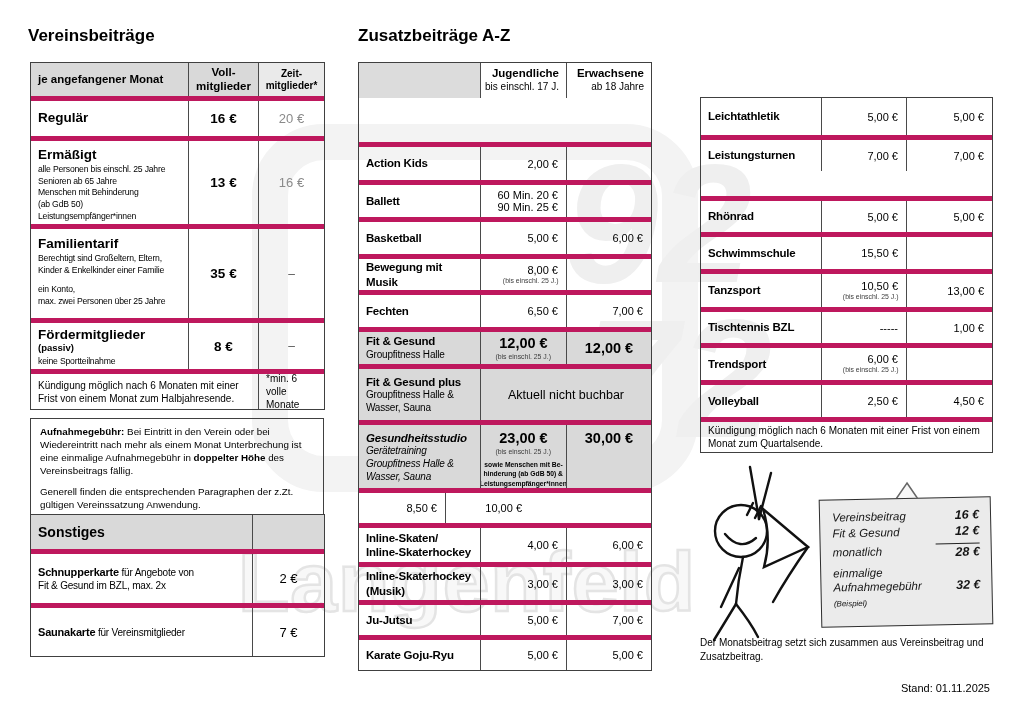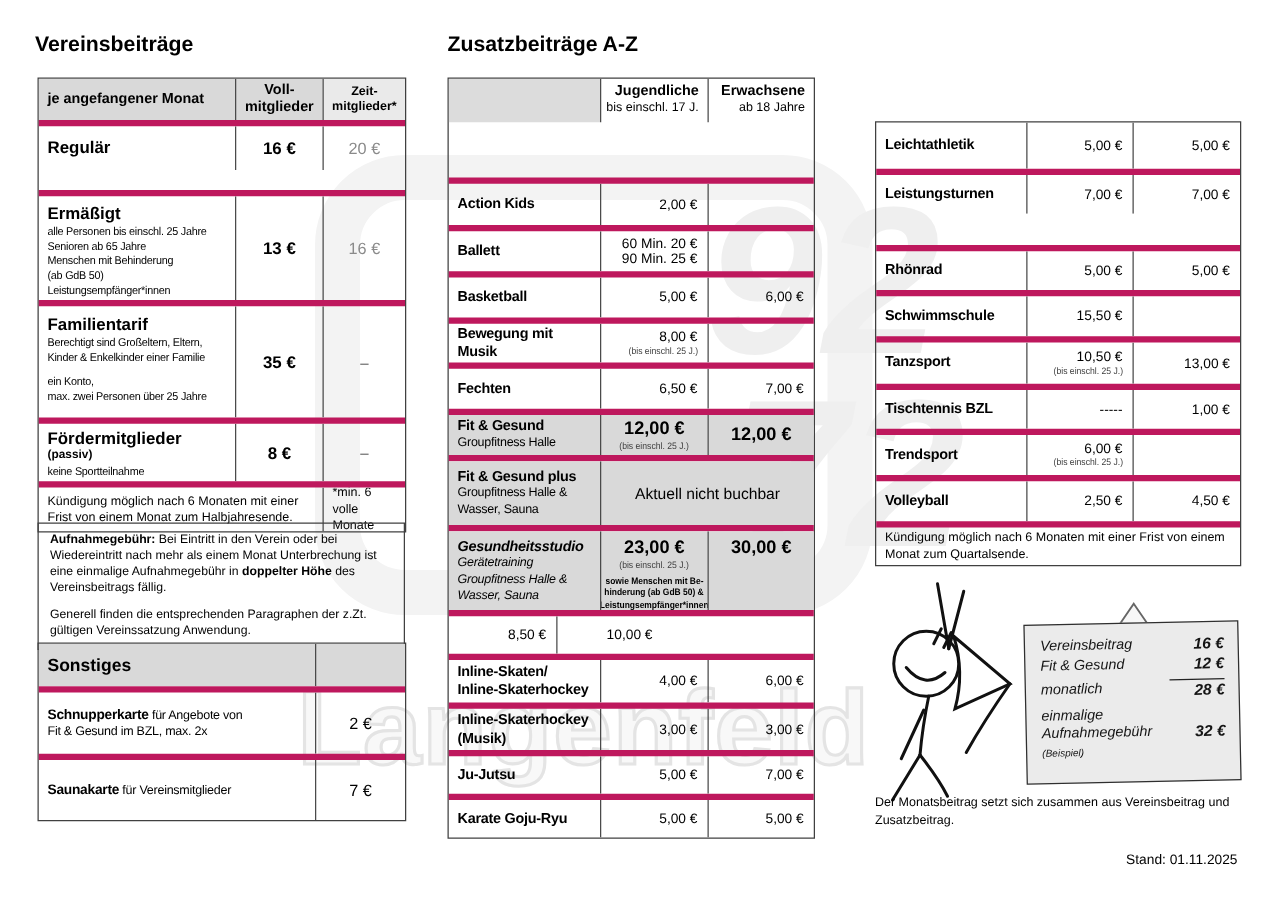--- a/index.html
+++ b/index.html
@@ -110,21 +110,21 @@
           <span class="bname">Regulär</span>
         </div>
       <div class="c lc2 hc">
           <span class="price-b">16 €</span>
         </div>
       <div class="c lc3 hc">
           <span class="muted">20 €</span>
         </div>
     </div>
 
-    <div class="row" style="height:88px;margin-top:16px;">
+    <div class="row" style="height:88px;">
       <div class="c lc1 name" style="justify-content:flex-start;padding-top:6px;">
         <span class="bname">Ermäßigt</span>
         <span class="sub cond">alle Personen bis einschl. 25 Jahre</span>
         <span class="sub cond">Senioren ab 65 Jahre</span>
         <span class="sub cond">Menschen mit Behinderung</span>
         <span class="sub cond">(ab GdB 50)</span>
         <span class="sub cond">Leistungsempfänger*innen</span>
       </div>
       <div class="c lc2 hc">
           <span class="price-b">13 €</span>

